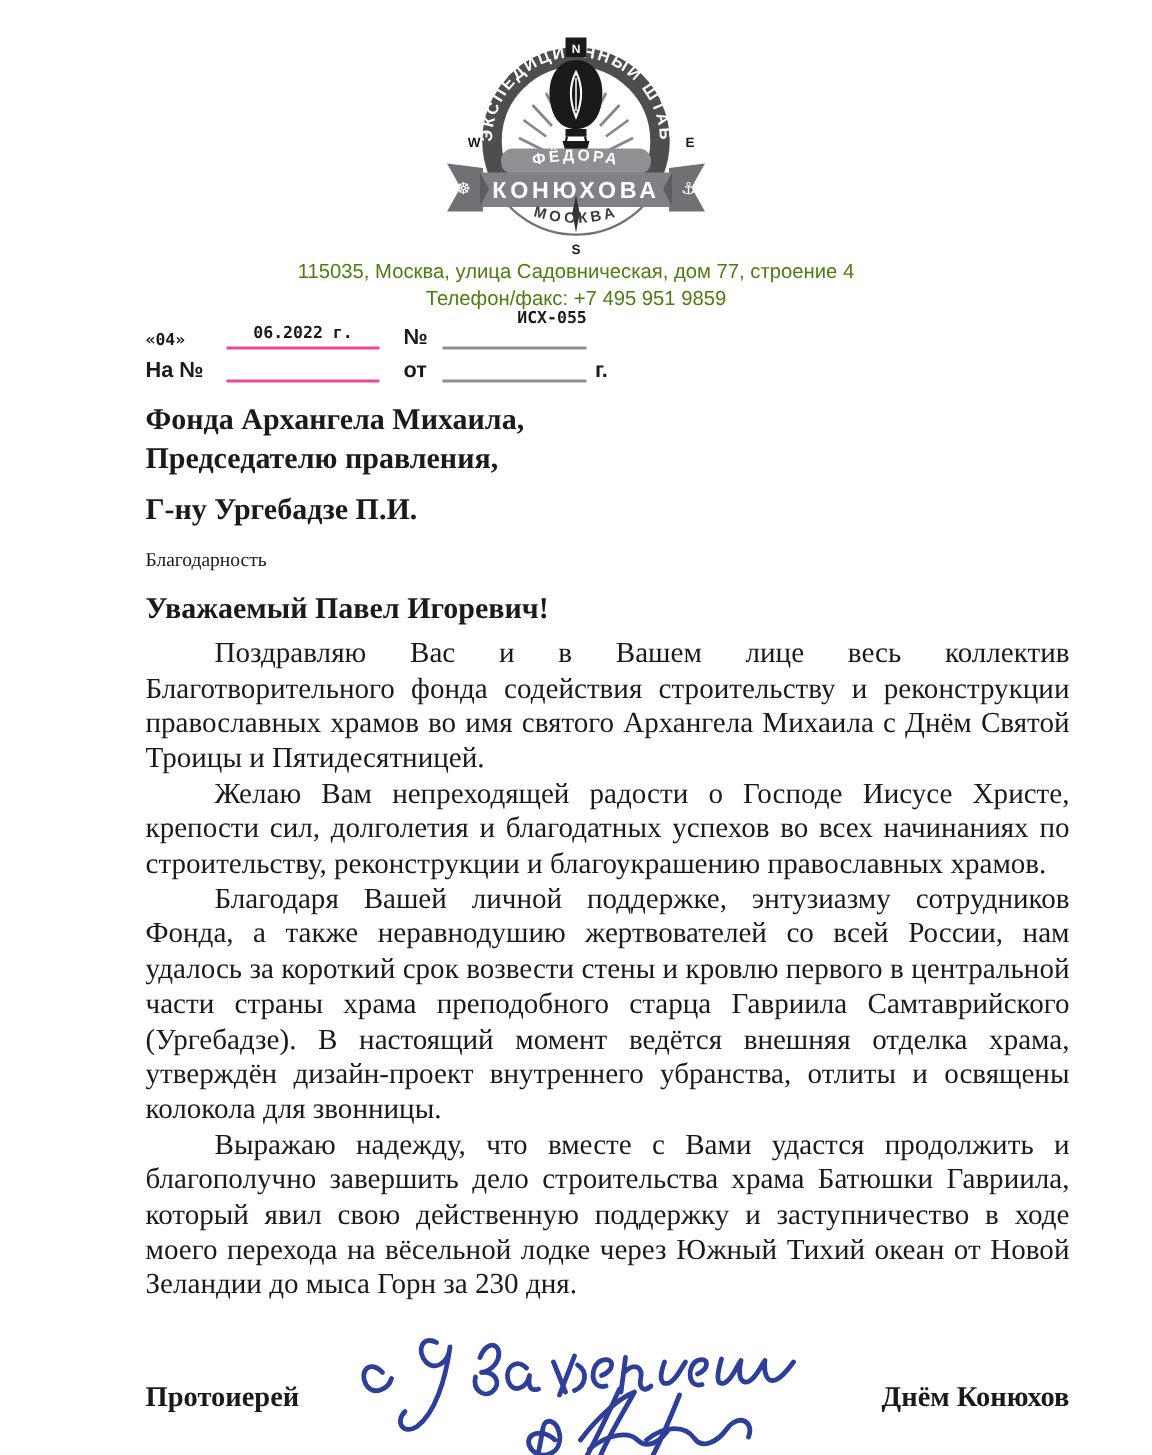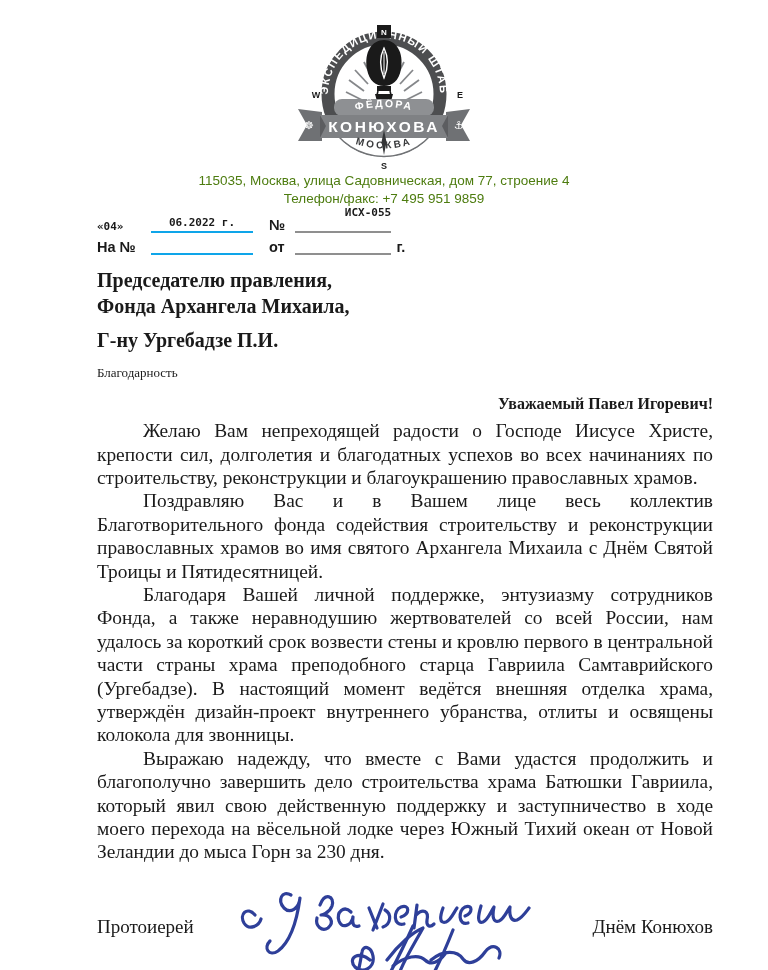--- a/index.html
+++ b/index.html
@@ -15,43 +15,43 @@
              font-family:"Liberation Sans", sans-serif;
              font-size:13.5px; line-height:1.3; color:#4d7c0f; }
 
   
   .ref-block { margin:4px 0 0 97px; font-size:14px; }
   .ref-row { display:flex; align-items:flex-end; height:22px; }
   .mono { font-family:"DejaVu Sans Mono", monospace; font-weight:bold; font-size:11px; }
   .sans-b { font-family:"Liberation Sans", sans-serif; font-weight:bold; font-size:14.5px; }
   .ref-day { width:40px; }
   .ref-field { width:102px; margin-left:14px; text-align:center;
-               border-bottom:2px solid #0ea5e9; padding-bottom:1px; }
+               border-bottom:2px solid #ec4899; padding-bottom:1px; }
   .ref-field2 { width:96px; margin-left:10px; text-align:right;
                 border-bottom:2px solid #8f8f8f; padding-bottom:11px; }
   .ref-mid { margin-left:16px; }
   .ref-g { margin-left:6px; }
   .lbl-na { width:40px;margin-top:24px; }
 
   
   .recipient { margin:12px 55px 0 97px; font-weight:bold; font-size:20px; line-height:26px; }
   .recipient .line3 { margin-top:8px; }
 
   .subject { margin:12px 55px 0 97px; font-size:13px; }
 
-  .salutation { margin:14px 55px 0 97px; text-align:right; font-weight:bold; font-size:16px; }
+  .salutation { margin:14px 55px 0 97px; text-align:left; font-weight:bold; font-size:20px; }
 
   
   .letter-body { margin:6px 55px 0 97px; }
   .letter-body p { margin:0; font-size:19.4px; line-height:23.4px;
                    text-align:justify; text-indent:46px; }
 
   
   .sig-row { margin:52px 55px 0 97px; display:flex; justify-content:space-between;
-             font-weight:normal; font-size:19px;align-items:center; }
+             font-weight:bold; font-size:19px;align-items:center; }
   .signature-svg { position:absolute; left:235px; top:838px; width:330px; height:130px; }
   .signature-svg path { fill:none; stroke:#2e3f99; stroke-width:3.2;
                         stroke-linecap:round; stroke-linejoin:round; }
 
   
   .logo-arc-text { font-family:"Liberation Sans", sans-serif; font-weight:bold;
                    font-size:11px; letter-spacing:1.5px; fill:#ffffff; }
   .logo-fedora { font-family:"Liberation Sans", sans-serif; font-weight:bold;
                  font-size:10.5px; letter-spacing:2px; fill:#ffffff; }
   .logo-kon { font-family:"Liberation Sans", sans-serif; font-weight:bold;
@@ -154,32 +154,32 @@
     <div class="ref-row">
       <span class="sans-b lbl-na">На №</span>
       <span class="ref-field">&nbsp;</span>
       <span class="sans-b ref-mid">от</span>
       <span class="ref-field2">&nbsp;</span>
       <span class="sans-b ref-g">г.</span>
     </div>
   </div>
 
   <div class="recipient">
+    <div>Фонда Архангела Михаила,</div>
     <div>Председателю правления,</div>
-    <div>Фонда Архангела Михаила,</div>
     <div class="line3">Г-ну Ургебадзе П.И.</div>
   </div>
 
   <div class="subject">Благодарность</div>
 
   <div class="salutation">Уважаемый Павел Игоревич!</div>
 
   <div class="letter-body">
+    <p>Поздравляю Вас и в Вашем лице весь коллектив Благотворительного фонда содействия строительству и реконструкции православных храмов во имя святого Архангела Михаила с Днём Святой Троицы и Пятидесятницей.</p>
     <p>Желаю Вам непреходящей радости о Господе Иисусе Христе, крепости сил, долголетия и благодатных успехов во всех начинаниях по строительству, реконструкции и благоукрашению православных храмов.</p>
-    <p>Поздравляю Вас и в Вашем лице весь коллектив Благотворительного фонда содействия строительству и реконструкции православных храмов во имя святого Архангела Михаила с Днём Святой Троицы и Пятидесятницей.</p>
     <p>Благодаря Вашей личной поддержке, энтузиазму сотрудников Фонда, а также неравнодушию жертвователей со всей России, нам удалось за короткий срок возвести стены и кровлю первого в центральной части страны храма преподобного старца Гавриила Самтаврийского (Ургебадзе). В настоящий момент ведётся внешняя отделка храма, утверждён дизайн-проект внутреннего убранства, отлиты и освящены колокола для звонницы.</p>
     <p>Выражаю надежду, что вместе с Вами удастся продолжить и благополучно завершить дело строительства храма Батюшки Гавриила, который явил свою действенную поддержку и заступничество в ходе моего перехода на вёсельной лодке через Южный Тихий океан от Новой Зеландии до мыса Горн за 230 дня.</p>
   </div>
 
   <div class="sig-row">
     <span>Протоиерей</span>
     <span>Днём Конюхов</span>
   </div>
 
   <svg id="signature" class="signature-svg" viewBox="0 0 330 130">

